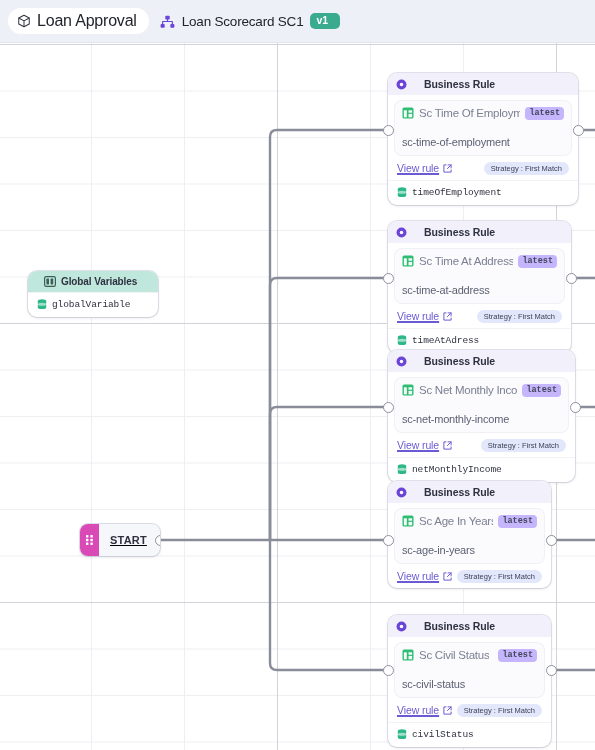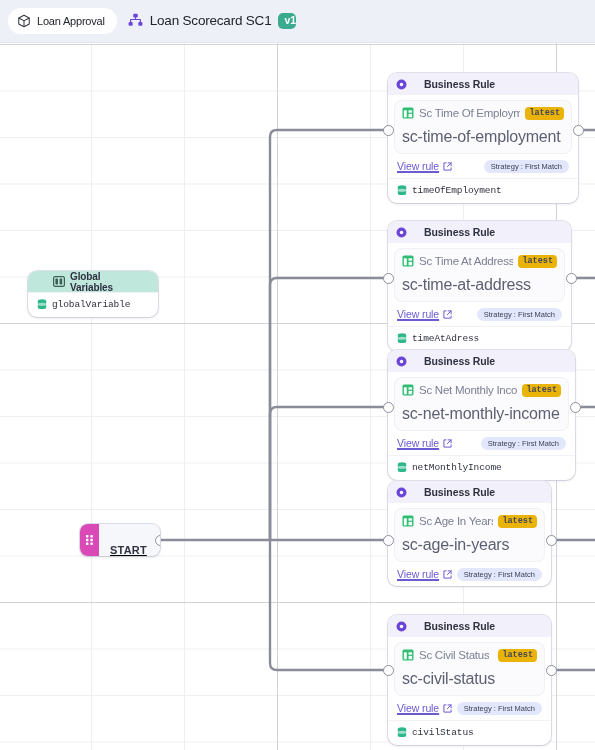--- a/index.html
+++ b/index.html
@@ -64,44 +64,44 @@
     display: flex;
     align-items: center;
     gap: 6px;
     background: #ffffff;
     border-radius: 999px;
     padding: 5px 12px 5px 9px;
     height: 26px;
     box-sizing: border-box;
   }
   .crumb-pill .label {
-    font-size: 11px;
+    font-size: 16px;
     color: #22242b;
     letter-spacing: -0.2px;
     white-space: nowrap;
   }
   .crumb-second {
     display: flex;
-    align-items: flex-start;
+    align-items: flex-end;
     gap: 7px;
     margin-left: 11px;
   }
   .crumb-second .label {
     font-size: 13.5px;
     color: #22242b;
     letter-spacing: -0.2px;
     white-space: nowrap;
   }
   .v-badge {
     background: #3aab8e;
     color: #ffffff;
     font-size: 10.5px;
     font-weight: bold;
     border-radius: 5px;
-    padding: 2px 0 3px 6px;
+    padding: 2px 12px 3px 6px;
     line-height: 1;
     letter-spacing: -0.1px;
   }
 
   
   #edges {
     position: absolute;
     left: 0; top: 0;
     width: 595px;
     height: 750px;
@@ -150,35 +150,35 @@
   }
   .rule-name {
     font-size: 11.5px;
     color: #7b7f92;
     letter-spacing: -0.25px;
     white-space: nowrap;
     overflow: hidden;
   }
   .latest-badge {
     margin-left: auto;
-    background: #eab308;
+    background: #c4b5fd;
     color: #43465a;
     font-size: 8.5px;
     font-weight: bold;
     font-family: "Liberation Mono", monospace;
     border-radius: 4px;
     padding: 2px 4px;
     line-height: 1;
     white-space: nowrap;
   }
   .rule-slug {
-    font-size: 16px;
+    font-size: 11px;
     color: #5c5f72;
     letter-spacing: -0.2px;
-    margin-top: 8px;
+    margin-top: 16px;
   }
   .rule-foot {
     display: flex;
     align-items: center;
     margin-top: 7px;
     padding: 0 2px;
   }
   .view-rule {
     display: flex;
     align-items: center;
@@ -215,21 +215,21 @@
     letter-spacing: -0.1px;
   }
 
   
   .gv-node { width: 130px; }
   .gv-head {
     display: flex;
     align-items: center;
     gap: 5px;
     height: 21px;
-    padding: 0 25px;
+    padding: 0 16px;
     background: #bfe7dc;
     border-radius: 9px 9px 0 0;
   }
   .gv-head .title {
     font-size: 10px;
     font-weight: bold;
     color: #2f3140;
     letter-spacing: -0.1px;
   }
   .gv-body { padding: 7px 7px 6px 7px; }
@@ -262,21 +262,21 @@
     color: #2f3140;
   }
 
   
   .start-node {
     width: 80px;
     height: 32px;
     background: #f6f7fb;
     border-radius: 8px;
     display: flex;
-    align-items: flex-end;
+    align-items: center;
     overflow: hidden;
     box-shadow: 0 1px 3px rgba(24,28,50,0.15), 0 0 0 1px rgba(222,224,234,0.95);
     text-decoration: underline;
   }
   .start-accent {
     width: 19px;
     height: 100%;
     background: #d94ab6;
     display: flex;
     align-items: center;

